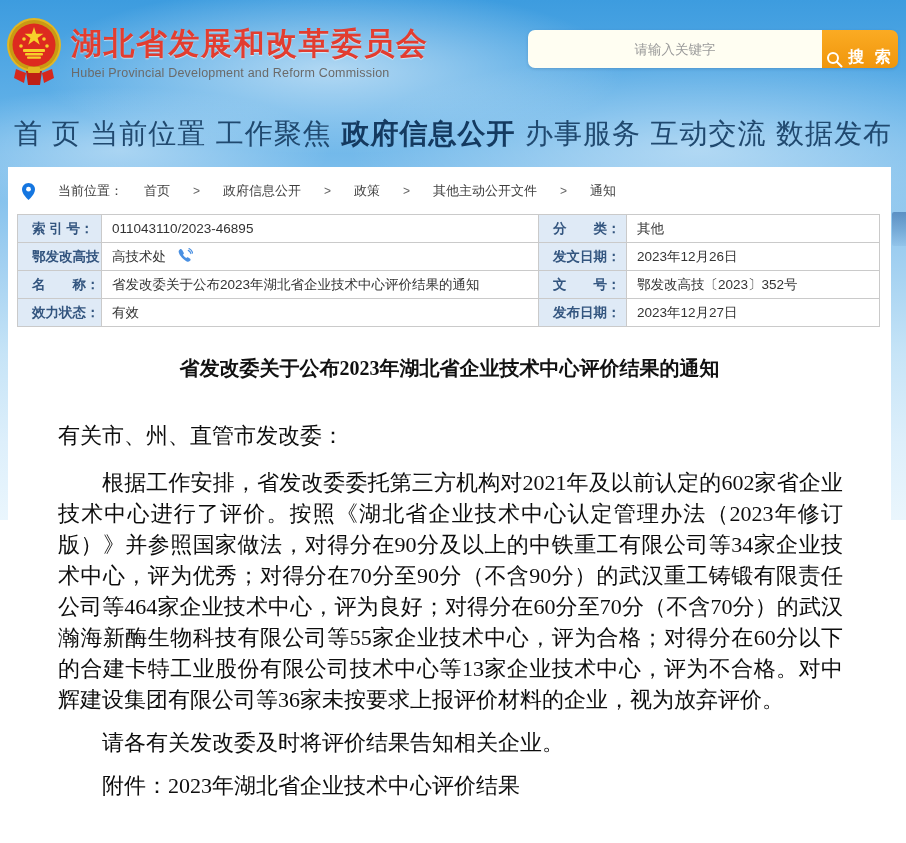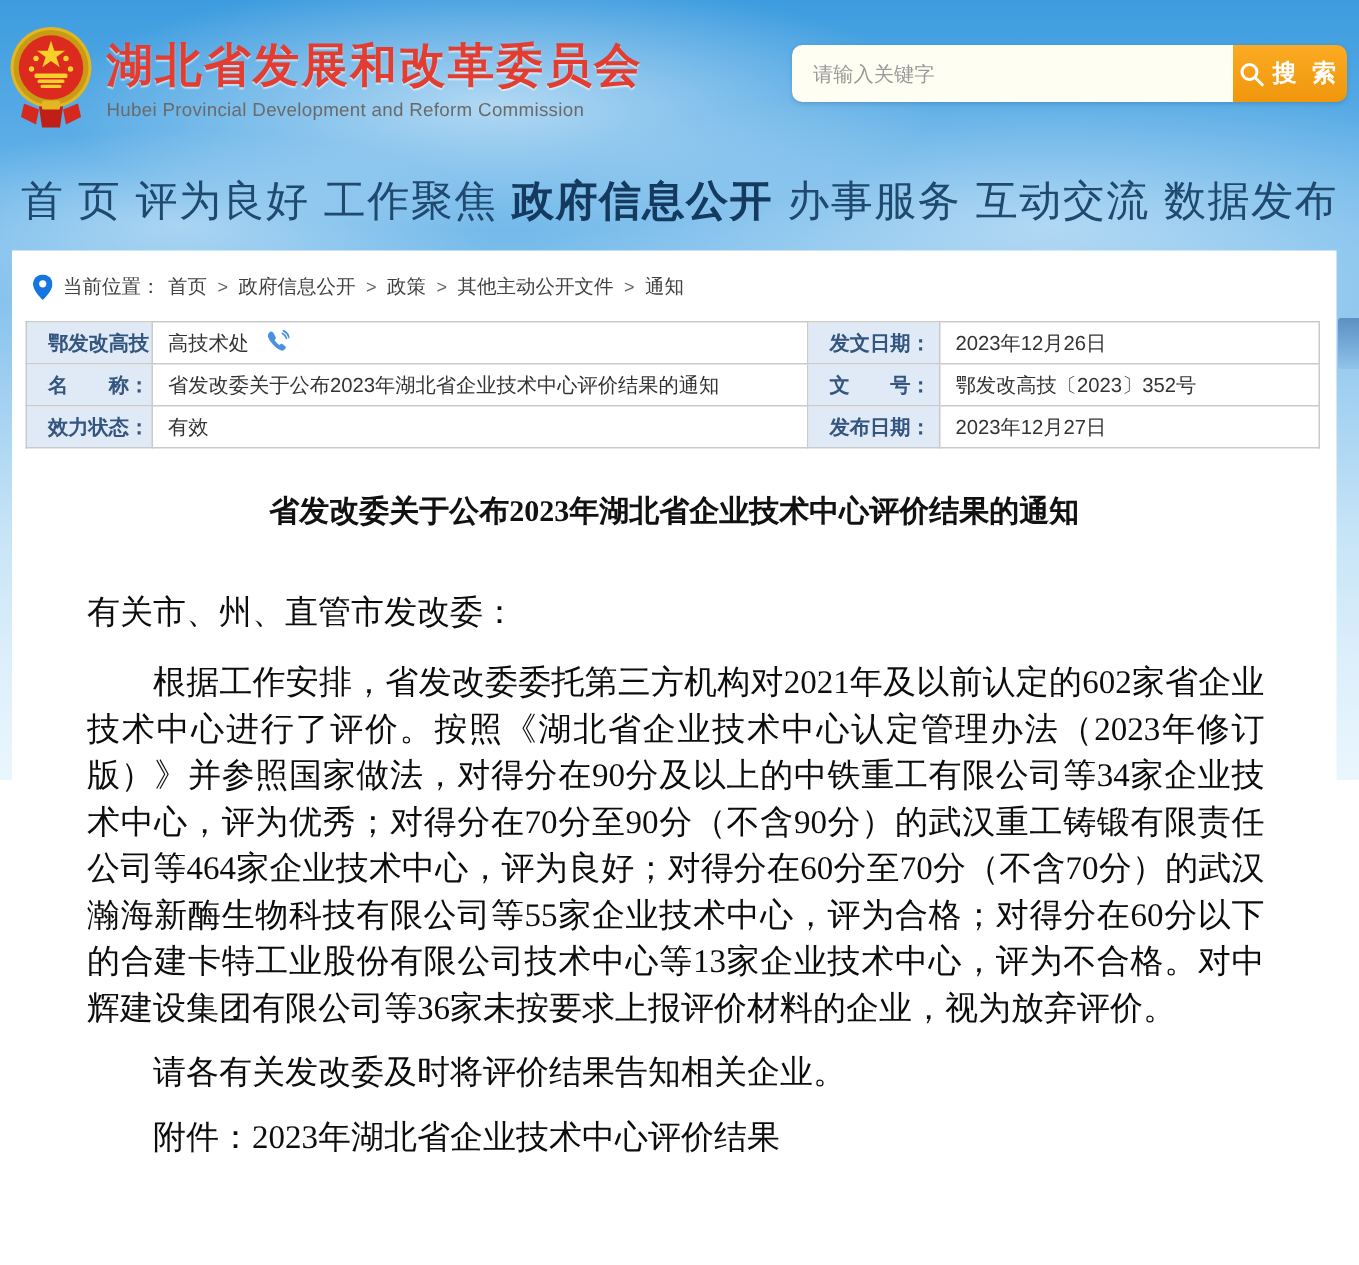--- a/index.html
+++ b/index.html
@@ -42,28 +42,28 @@
 
   .search-box {
     position: absolute; right: 8px; top: 30px;
     display: flex; width: 370px; height: 38px;
     border-radius: 7px; overflow: hidden;
     box-shadow: 0 1px 3px rgba(30,80,130,0.25);
   }
   .search-input {
     flex: 1; border: none; outline: none;
     background: #fffef2; padding: 0 14px;
-    font-size: 13.5px; color: #a21caf;
+    font-size: 13.5px; color: #a21caf; text-align: center;
   }
   .search-input::placeholder { color: #9a9a9a; }
   .search-btn {
     width: 76px; border: none; cursor: pointer;
     background: linear-gradient(180deg, #fbab23, #f0960c);
     color: #ffffff; font-size: 16px; font-weight: bold;
-    display: flex; align-items: center; justify-content: center; gap: 5px;
+    display: flex; align-items: flex-end; justify-content: center; gap: 5px;
     letter-spacing: 3px;
   }
 
   
   .nav {
     position: relative; z-index: 2; height: 67px;
     display: flex; align-items: center; justify-content: space-between;
     padding: 0 14px;
   }
   .nav-item {
@@ -74,21 +74,21 @@
 
   
   .content-card {
     position: relative; z-index: 1;
     margin: 0 15px 0 8px; background: #ffffff;
     min-height: 676px; padding-bottom: 20px;
   }
 
   
   .breadcrumb {
-    display: flex; align-items: center; gap: 5px;
+    display: flex; align-items: center; gap: 21px;
     padding: 15px 14px 12px 14px;
     font-size: 13px; color: #404040;
   }
   .pin-icon { width: 13px; height: 17px; flex: 0 0 auto; margin-right: 2px; }
   .crumb { color: #404040; text-decoration: none; cursor: pointer; }
   .crumb-sep { color: #666; font-size: 12px; padding: 0 2px; }
 
   
   .meta-table {
     width: calc(100% - 20px); margin: 2px 10px 0 9px;
@@ -160,21 +160,21 @@
         <circle cx="7" cy="7" r="5" fill="none" stroke="#ffffff" stroke-width="2"></circle>
         <line x1="11" y1="11" x2="15.5" y2="15.5" stroke="#ffffff" stroke-width="2" stroke-linecap="round"></line>
       </svg>
       <span>搜 索</span>
     </button>
   </div>
 </div>
 
 <div class="nav">
   <a class="nav-item">首 页</a>
-  <a class="nav-item">评为良好</a>
+  <a class="nav-item">当前位置</a>
   <a class="nav-item">工作聚焦</a>
   <a class="nav-item active">政府信息公开</a>
   <a class="nav-item">办事服务</a>
   <a class="nav-item">互动交流</a>
   <a class="nav-item">数据发布</a>
 </div>
 
 <div class="content-card">
 
   <div class="breadcrumb">
@@ -189,20 +189,26 @@
     <span class="crumb-sep">&gt;</span>
     <a class="crumb">政策</a>
     <span class="crumb-sep">&gt;</span>
     <a class="crumb">其他主动公开文件</a>
     <span class="crumb-sep">&gt;</span>
     <a class="crumb">通知</a>
   </div>
 
   <table class="meta-table">
     <tbody>
+        <tr>
+      <td class="lbl col-l1">索 引 号：</td>
+      <td class="val col-v1">011043110/2023-46895</td>
+      <td class="lbl col-l2">分　　类：</td>
+      <td class="val col-v2">其他</td>
+    </tr>
     <tr>
       <td class="lbl col-l1">鄂发改高技：</td>
       <td class="val col-v1">
         <span>高技术处</span>
         <svg class="phone-icon" viewBox="0 0 16 16">
           <path d="M3.6 1.2 C3 0.9 2.3 1 1.9 1.5 L1 2.7 C0.4 3.5 0.5 5.5 2.6 8.4 C4.7 11.3 7.4 13.5 9.3 14.3 C10.5 14.8 11.5 14.8 12.1 14.2 L13.1 13.2 C13.6 12.7 13.5 11.9 13 11.5 L10.9 10 C10.5 9.7 9.9 9.7 9.5 10.1 L8.9 10.7 C8 10.2 6 8.4 5.3 7.1 L5.9 6.5 C6.3 6.1 6.4 5.5 6.1 5 L4.5 2 Z" fill="#4a90e2"></path>
           <path d="M11 2.5 C12.4 3.2 13.4 4.4 13.8 5.9" fill="none" stroke="#4a90e2" stroke-width="1.3" stroke-linecap="round"></path>
           <path d="M11.8 0.6 C13.8 1.6 15.2 3.3 15.7 5.4" fill="none" stroke="#4a90e2" stroke-width="1.3" stroke-linecap="round"></path>
         </svg>
       </td>

